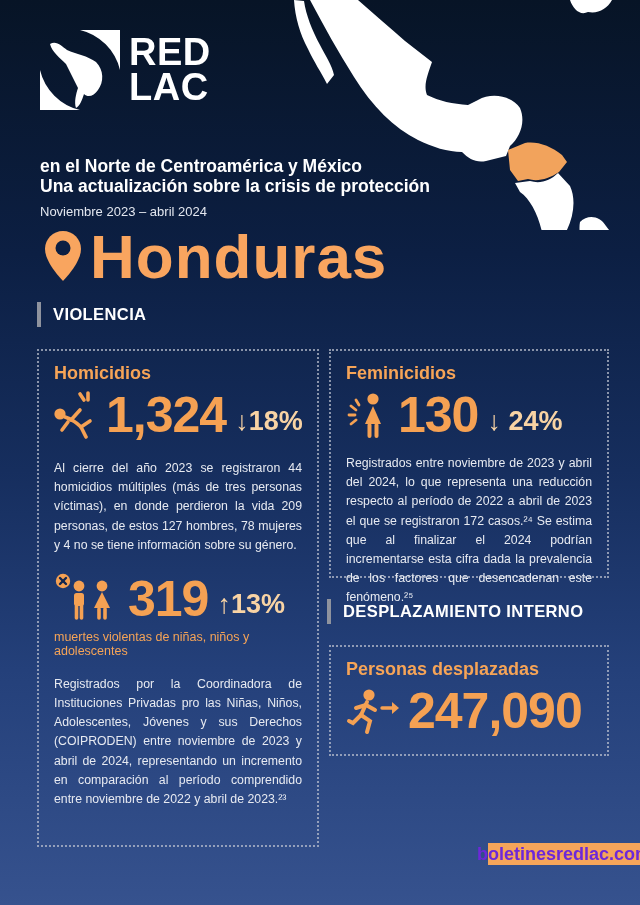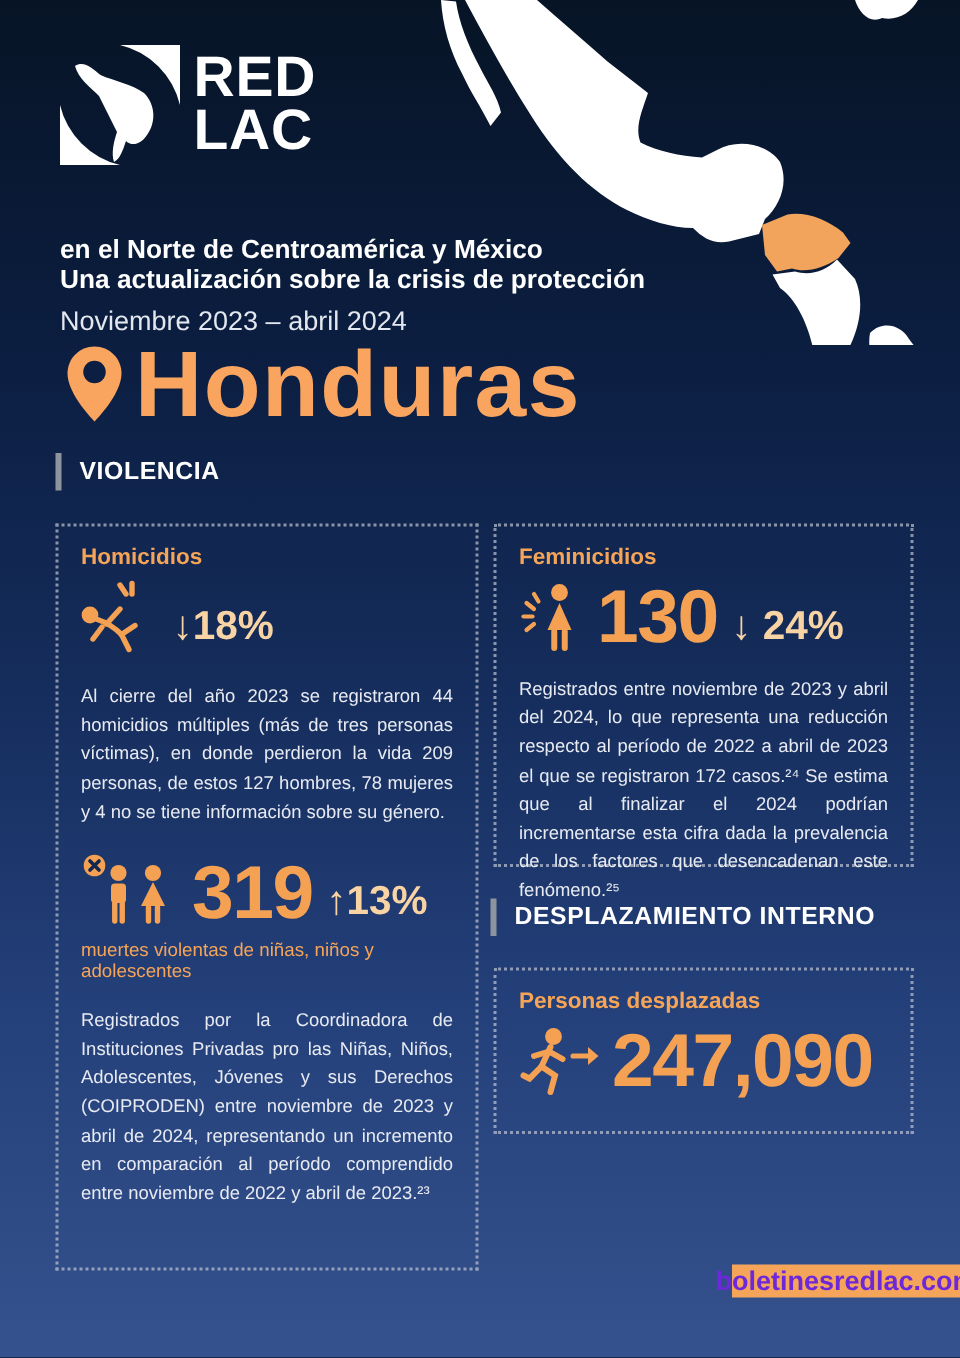--- a/index.html
+++ b/index.html
@@ -10,35 +10,35 @@
     background:linear-gradient(180deg,#071426 0%, #0c1f43 28%, #162e5e 52%, #24407a 74%, #36528e 100%);
   }
   
   .map { position:absolute; left:280px; top:0; width:360px; height:230px; }
   
   .logo { position:absolute; left:40px; top:30px; display:flex; align-items:center; }
   .logo-text { margin-left:9px; color:#ffffff; font-weight:bold; font-size:38px; line-height:0.92; letter-spacing:0.5px; }
   
   .header { position:absolute; left:40px; top:156px; width:420px; }
   .header-title { color:#ffffff; font-weight:bold; font-size:17.5px; line-height:1.16; }
-  .header-period { color:#e3e7ef; font-size:18px; margin-top:7px; }
+  .header-period { color:#e3e7ef; font-size:13px; margin-top:7px; }
   
   .country { position:absolute; left:42px; top:221px; display:flex; align-items:center; }
   .country-name { color:#f9a55f; font-weight:bold; font-size:62px; letter-spacing:1px; margin-left:6px; }
   
   .section-h { position:absolute; border-left:4px solid #8f939e; padding:3px 0 3px 12px;
                color:#ffffff; font-weight:bold; font-size:16.5px; letter-spacing:0.4px; }
   .sec-violencia { left:37px; top:302px; }
   .sec-desplazamiento { left:327px; top:599px; }
   
   .card { position:absolute; border:2px dotted rgba(196,200,212,0.68); padding:12px 15px; }
   .card-homicidios { left:37px; top:349px; width:282px; height:498px; }
   .card-feminicidios { left:329px; top:349px; width:280px; height:229px; }
   .card-desplazados { left:329px; top:645px; width:280px; height:111px; }
-  .stat-label { color:#f6a457; font-weight:bold; font-size:15px; margin-bottom:6px; }
+  .stat-label { color:#f6a457; font-weight:bold; font-size:18px; margin-bottom:6px; }
   .stat-row { display:flex; align-items:center; }
   .stat-value { color:#f5a153; font-weight:bold; font-size:50px; letter-spacing:-1px; line-height:1; }
   .stat-delta { color:#f8d3a4; font-weight:bold; font-size:27px; margin-left:9px; padding-top:12px; line-height:1; }
   .stat-caption { color:#f6a457; font-size:12.5px; margin-top:4px; }
   .card-text { color:#e7eaf1; font-size:12.3px; line-height:1.56; text-align:justify; margin-top:14px; }
   .icon-slot { flex:none; margin-right:8px; display:flex; align-items:center; }
   
   .footer-bar { position:absolute; left:488px; top:843px; width:152px; height:22px; background:#f5a55a;
                 display:flex; align-items:flex-end; justify-content:center;
                 color:#6d28d9; font-weight:bold; font-size:18px; }
@@ -103,20 +103,21 @@
               <path d="M34,3 L34,10"></path>
             <path d="M11,27 C17,29 22,32 27,37"></path>
             <path d="M17,30 L26,20"></path>
             <path d="M14,32 L8,40"></path>
             <path d="M27,37 L36,31"></path>
             <path d="M27,37 L32,47"></path>
           </g>
           <circle cx="6" cy="24" r="5.6" fill="#f5a153"></circle>
         </svg>
       </span>
+      <span class="stat-value">1,324</span>
       <span class="stat-delta">↓18%</span>
     </div>
     <p class="card-text" style="margin-top:19px">Al cierre del año 2023 se registraron 44 homicidios múltiples (más de tres personas víctimas), en donde perdieron la vida 209 personas, de estos 127 hombres, 78 mujeres y 4 no se tiene información sobre su género.</p>
 
     <div class="stat-row" style="margin-top:17px">
       <span class="icon-slot">
         <svg width="66" height="54" viewBox="0 0 66 54" aria-hidden="true">
           <circle cx="9" cy="9" r="7.2" fill="#f5a153"></circle>
           <g stroke="#12264f" stroke-width="2.4" stroke-linecap="round">
             <path d="M6,6 L12,12"></path>

